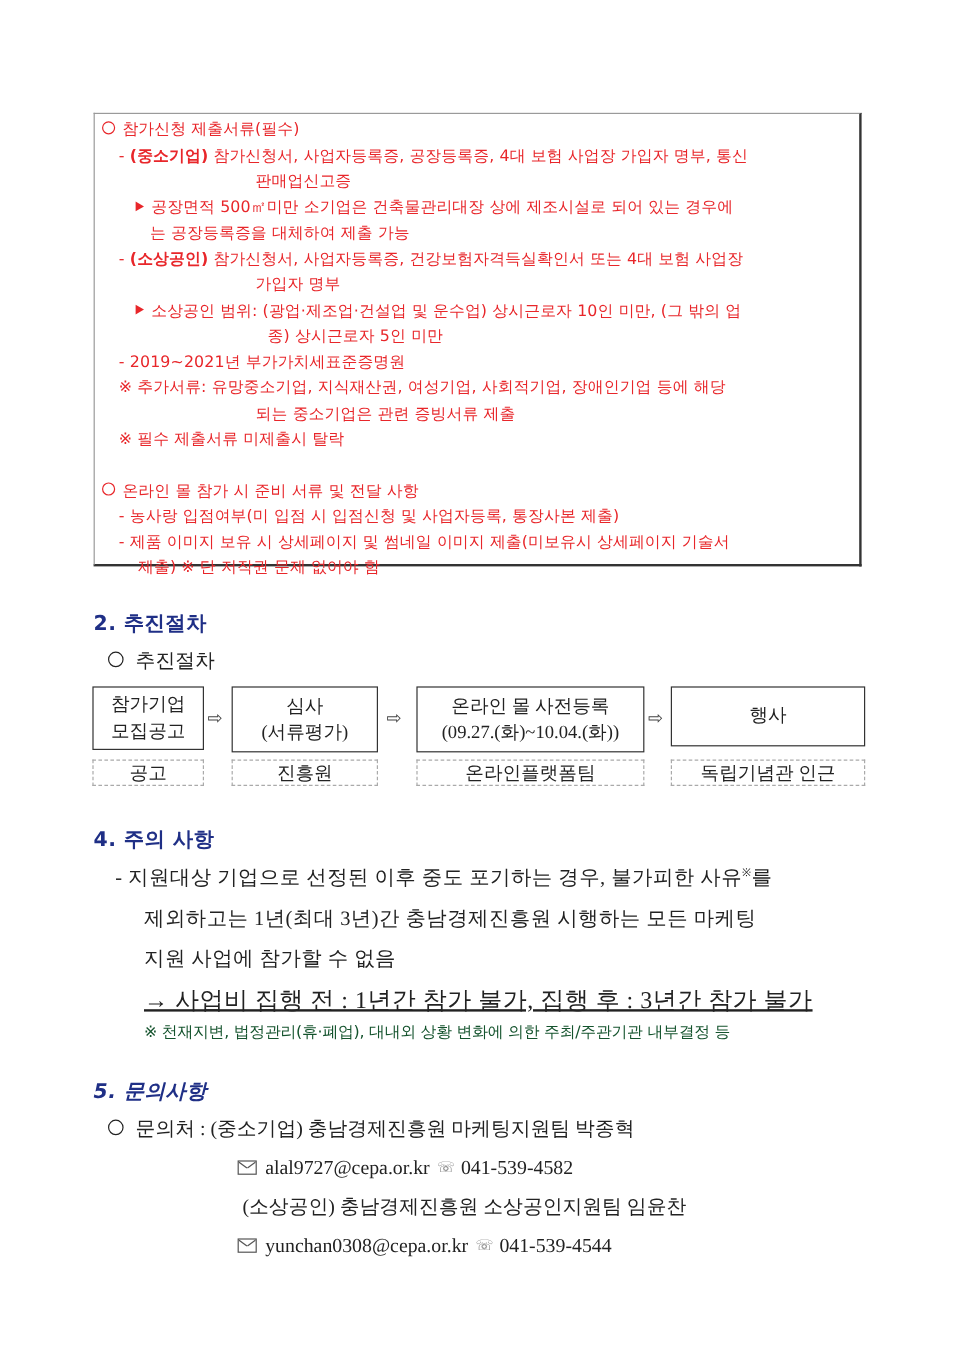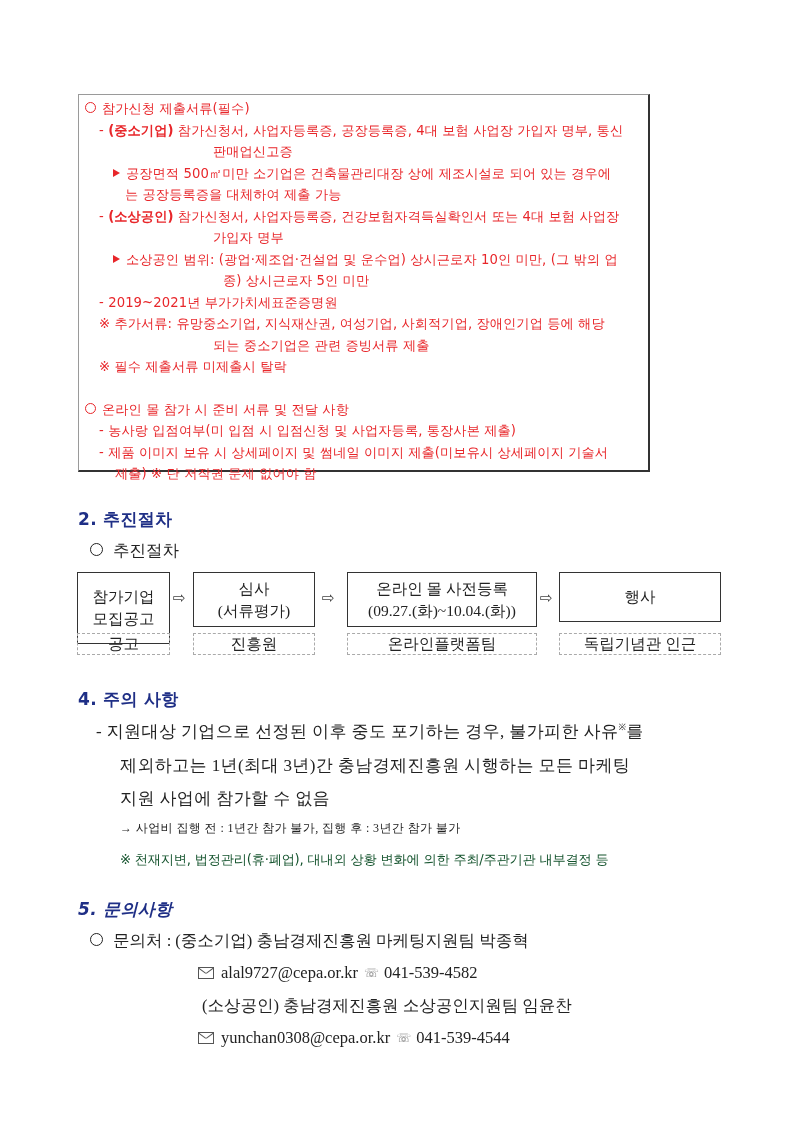--- a/index.html
+++ b/index.html
@@ -1,20 +1,20 @@
 <!DOCTYPE html>
 <html><head>
 <meta charset="utf-8">
 <style>
   html, body { margin: 0; padding: 0; background: #ffffff; }
   body { width: 800px; height: 1131px; position: relative; overflow: hidden;
          font-family: "DejaVu Sans", "Liberation Sans", sans-serif; color: #222; }
 
   
-  .req-box { position: absolute; left: 78px; top: 94px; width: 572px; height: 378px;
+  .req-box { position: absolute; left: 78px; top: 94px; width: 640px; height: 378px;
              border-left: 1px solid #9a9a9a; border-top: 1px solid #9a9a9a;
              border-right: 2px solid #333; border-bottom: 2px solid #333;
              box-sizing: border-box; color: #e8262a; font-size: 13.2px; line-height: 21.5px;
              padding: 3px 0 0 6px; letter-spacing: 0.1px; }
   .req-box .row { white-space: nowrap; position: relative; }
   .req-box .bold { font-weight: bold; margin-top: 36px; }
   .req-box .ind1 { padding-left: 14px; }
   .req-box .ind-cont1 { padding-left: 128px; }
   .req-box .ind2 { padding-left: 28px; }
   .req-box .ind-cont2 { padding-left: 40px; }
@@ -99,21 +99,21 @@
   <div class="row ind1">- 농사랑 입점여부(미 입점 시 입점신청 및 사업자등록, 통장사본 제출)</div>
   <div class="row ind1">- 제품 이미지 보유 시 상세페이지 및 썸네일 이미지 제출(미보유시 상세페이지 기술서</div>
   <div class="row ind-cont4">제출) ※ 단 저작권 문제 없어야 함</div>
 </div>
 
 <div class="sec-title" style="top:508px;">2. 추진절차</div>
 <div class="sub-item serif" style="left:90px; top:540px;">
   <span class="circle-glyph"></span><span>추진절차</span>
 </div>
 
-<div class="flow-box serif" style="left:77px; top:572px; width:93px; height:72px;">
+<div class="flow-box serif" style="left:77px; top:572px; width:93px; height:53px;">
   <span>참가기업</span>
   <span>모집공고</span>
 </div>
 <div class="flow-arrow" style="left:173px; top:591px;">⇨</div>
 <div class="flow-box serif" style="left:193px; top:572px; width:122px; height:55px;">
   <span>심사</span>
   <span>(서류평가)</span>
 </div>
 <div class="flow-arrow" style="left:322px; top:591px;">⇨</div>
 <div class="flow-box serif" style="left:347px; top:572px; width:190px; height:55px;">
@@ -129,21 +129,21 @@
 <div class="flow-label serif" style="left:193px; top:633px; width:122px;">진흥원</div>
 <div class="flow-label serif" style="left:347px; top:633px; width:190px;">온라인플랫폼팀</div>
 <div class="flow-label serif" style="left:559px; top:633px; width:162px;">독립기념관 인근</div>
 
 <div class="sec-title" style="top:688px;">4. 주의 사항</div>
 <div class="text-line serif" style="left:96px; top:720px;">
   <span>- 지원대상 기업으로 선정된 이후 중도 포기하는 경우, 불가피한 사유</span><sup class="mark">※</sup><span>를</span>
 </div>
 <div class="text-line serif" style="left:120px; top:754px;">제외하고는 1년(최대 3년)간 충남경제진흥원 시행하는 모든 마케팅</div>
 <div class="text-line serif" style="left:120px; top:787px;">지원 사업에 참가할 수 없음</div>
-<div class="text-line serif" style="left:120px; top:820px; font-size:12px;">→ 사업비 집행 전 : 1년간 참가 불가, 집행 후 : 3년간 참가 불가</div>
+<div class="text-line serif" style="left:120px; top:820px; font-size:20px;text-decoration:underline;">→ 사업비 집행 전 : 1년간 참가 불가, 집행 후 : 3년간 참가 불가</div>
 <div class="small-note" style="left:120px; top:851px;">※  천재지변, 법정관리(휴·폐업), 대내외 상황 변화에 의한 주최/주관기관 내부결정 등</div>
 
 <div class="sec-title" style="top:898px;font-style:italic;">5. 문의사항</div>
 <div class="contact-line serif" style="left:90px; top:930px;">
   <span class="circle-glyph" style="width:11px;height:11px;margin-right:10px;"></span><span>문의처 :</span>
   <span>(중소기업) 충남경제진흥원 마케팅지원팀 박종혁</span>
 </div>
 <div class="contact-line serif" style="left:198px; top:963px;">
   <span class="icon-env"></span><span>alal9727@cepa.or.kr</span><span class="icon-phone">☏</span><span>041-539-4582</span>
 </div>

